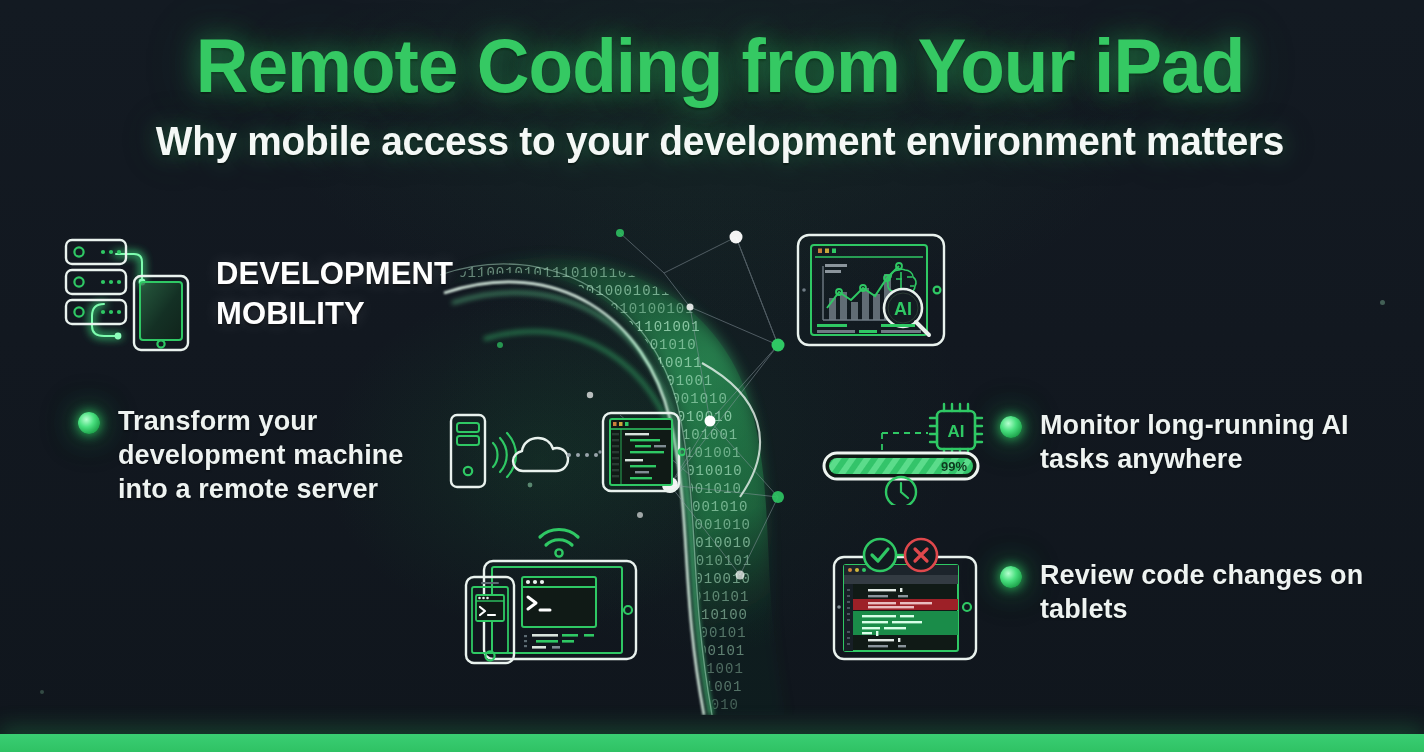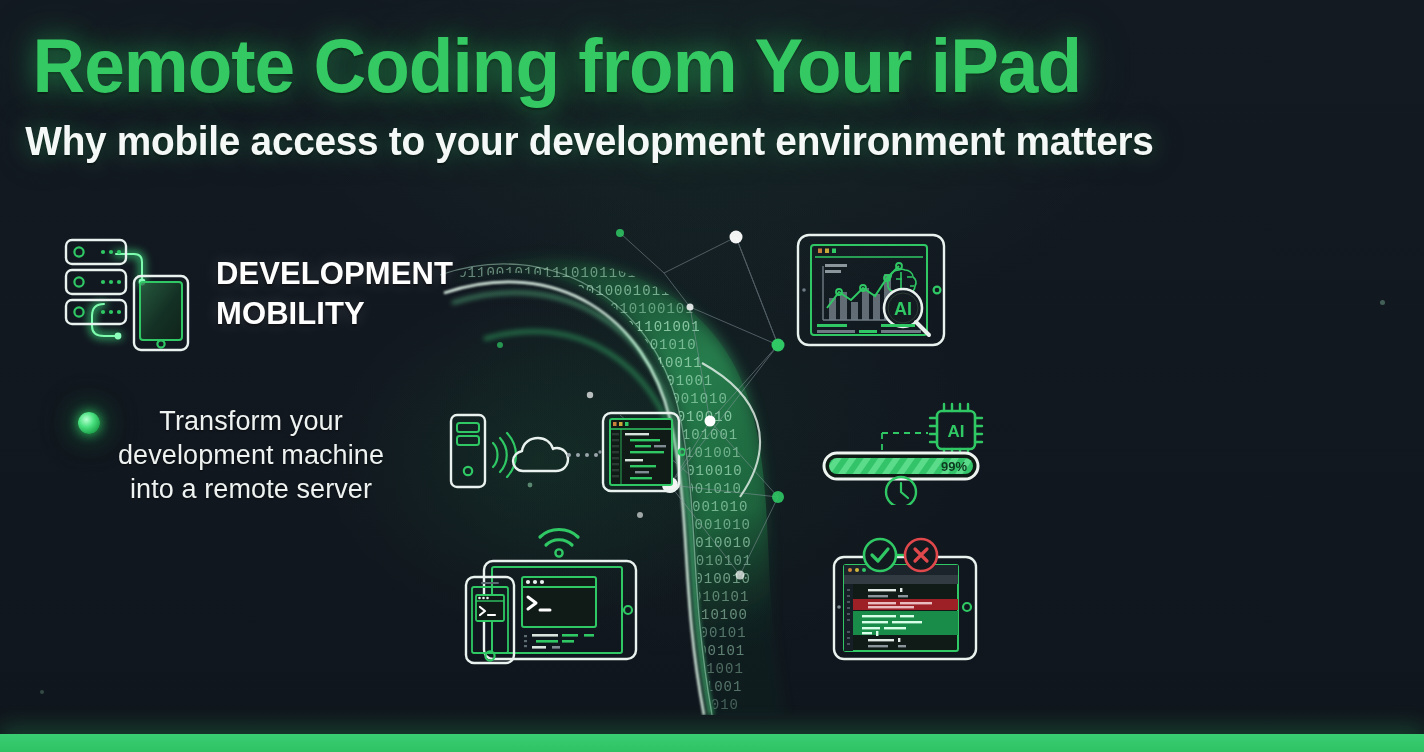--- a/index.html
+++ b/index.html
@@ -13,21 +13,21 @@
     position: relative;
     width: 1424px; height: 752px;
     background:
       radial-gradient(ellipse 620px 300px at 712px 120px, rgba(40,120,70,0.13), rgba(0,0,0,0) 70%),
       radial-gradient(ellipse 300px 240px at 540px 460px, rgba(30,140,70,0.14), rgba(0,0,0,0) 72%),
       radial-gradient(ellipse 380px 340px at 700px 420px, rgba(25,110,60,0.10), rgba(0,0,0,0) 70%),
       linear-gradient(180deg, #131a22 0%, #121820 45%, #10161d 100%);
   }
 
   
-  .header { position:absolute; left:4px; right:0; top:26px; }
+  .header { position:absolute; left:16px; right:0; top:26px; text-align:center; }
   .title {
     font-size: 76px; font-weight: 700; letter-spacing: -1px;
     color: #35c963;
     text-shadow: 0 0 26px rgba(45,190,95,0.55), 0 0 58px rgba(45,190,95,0.25), 0 2px 2px rgba(0,0,0,0.55);
     line-height: 1.04;
     transform: scaleX(0.96);
   }
   .subtitle {
     margin-top: 14px;
     font-size: 40px; font-weight: 700; color: #f4f8f6;
@@ -49,25 +49,24 @@
 
   
   .bullet { position:absolute; display:flex; gap:18px; align-items:flex-start; }
   .dot {
     flex:0 0 auto; width:22px; height:22px; border-radius:50%;
     margin-top: 8px;
     background: radial-gradient(circle at 38% 34%, #b6ffd0 0%, #49e07f 38%, #21a84f 72%, #17833c 100%);
     box-shadow: 0 0 12px rgba(45,210,100,0.95), 0 0 28px rgba(40,190,90,0.55), 0 0 46px rgba(35,160,80,0.30);
   }
   .btext {
-    font-size: 27px; line-height: 1.26; color: #eef3f1; font-weight: 400;
+    font-size: 27px; line-height: 1.26; color: #eef3f1; font-weight: 700;
     letter-spacing: 0.1px;
     text-shadow: 0 1px 2px rgba(0,0,0,0.55);
     white-space: pre-line;
-    text-align: center;
   }
   .b-l1 { left: 78px;  top: 404px; width: 400px; }
   .b-l2 { left: 78px;  top: 558px; width: 400px; }
   .b-r1 { left: 1000px; top: 408px; width: 392px; }
   .b-r2 { left: 1000px; top: 558px; width: 392px; }
 
   
   .art { position:absolute; }
   .st   { stroke:#e9f2ee; fill:none; stroke-width:2.4; stroke-linecap:round; stroke-linejoin:round; }
   .stg  { stroke:#2fc864; fill:none; stroke-width:2.2; stroke-linecap:round; stroke-linejoin:round; }
@@ -295,20 +294,30 @@
       <circle cx="9" cy="58" r="1.8" fill="#6f7b84"></circle>
     </svg>
   </div>
 
   <div class="bullet b-l1">
     <div class="dot"></div>
     <div class="btext">Transform your
 development machine
 into a remote server</div>
   </div>
+  <div class="bullet b-r1">
+    <div class="dot"></div>
+    <div class="btext">Monitor long-running AI
+tasks anywhere</div>
+  </div>
+  <div class="bullet b-r2">
+    <div class="dot"></div>
+    <div class="btext">Review code changes on
+tablets</div>
+  </div>
 
   <svg class="art" style="left:445px; top:405px;" width="240" height="100" viewBox="0 0 240 100">
 
     <rect x="6" y="10" width="34" height="72" rx="6" class="st"></rect>
     <rect x="12" y="18" width="22" height="9" rx="2.5" stroke="#2fc864" stroke-width="2" fill="none"></rect>
     <rect x="12" y="31" width="22" height="9" rx="2.5" stroke="#2fc864" stroke-width="2" fill="none"></rect>
     <circle cx="23" cy="66" r="4.2" class="stg" stroke-width="2"></circle>
 
     <g stroke="#2fc864" stroke-width="2.2" fill="none" stroke-linecap="round">
       <path d="M48,38 C54,44 54,56 48,62"></path>

